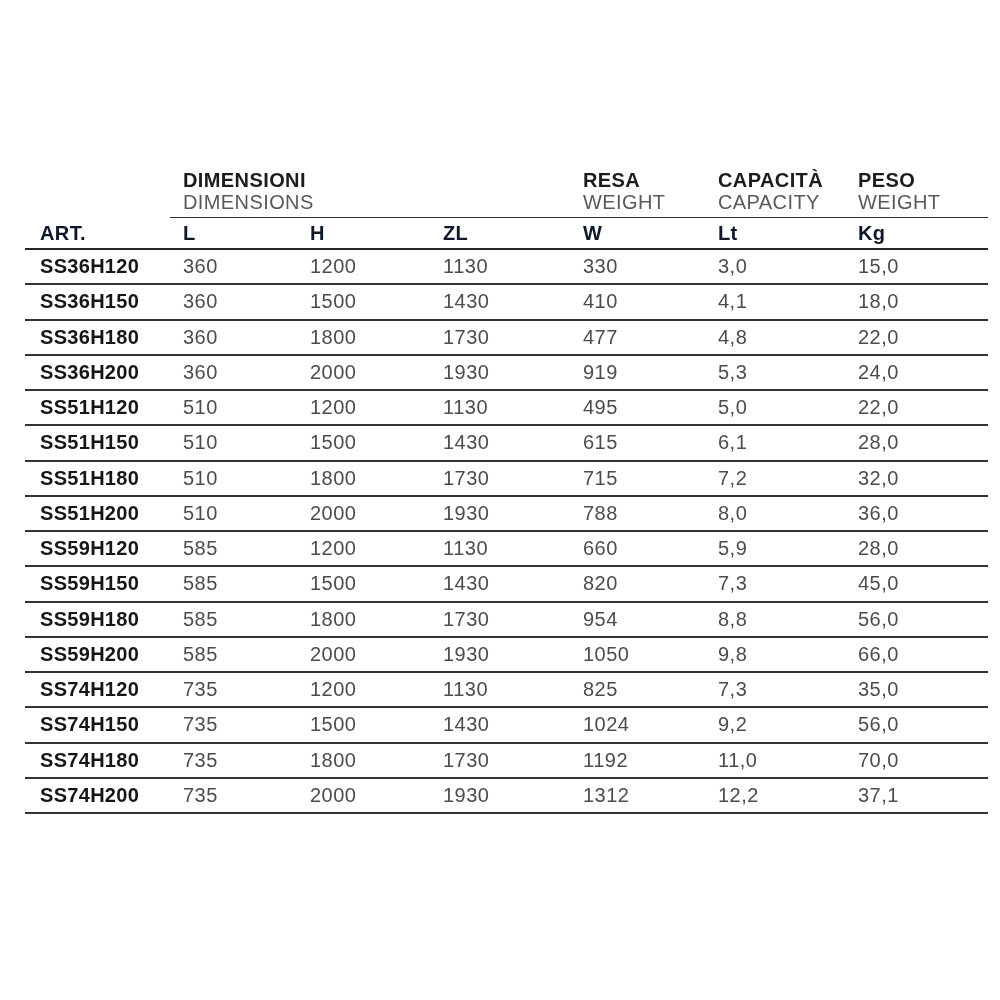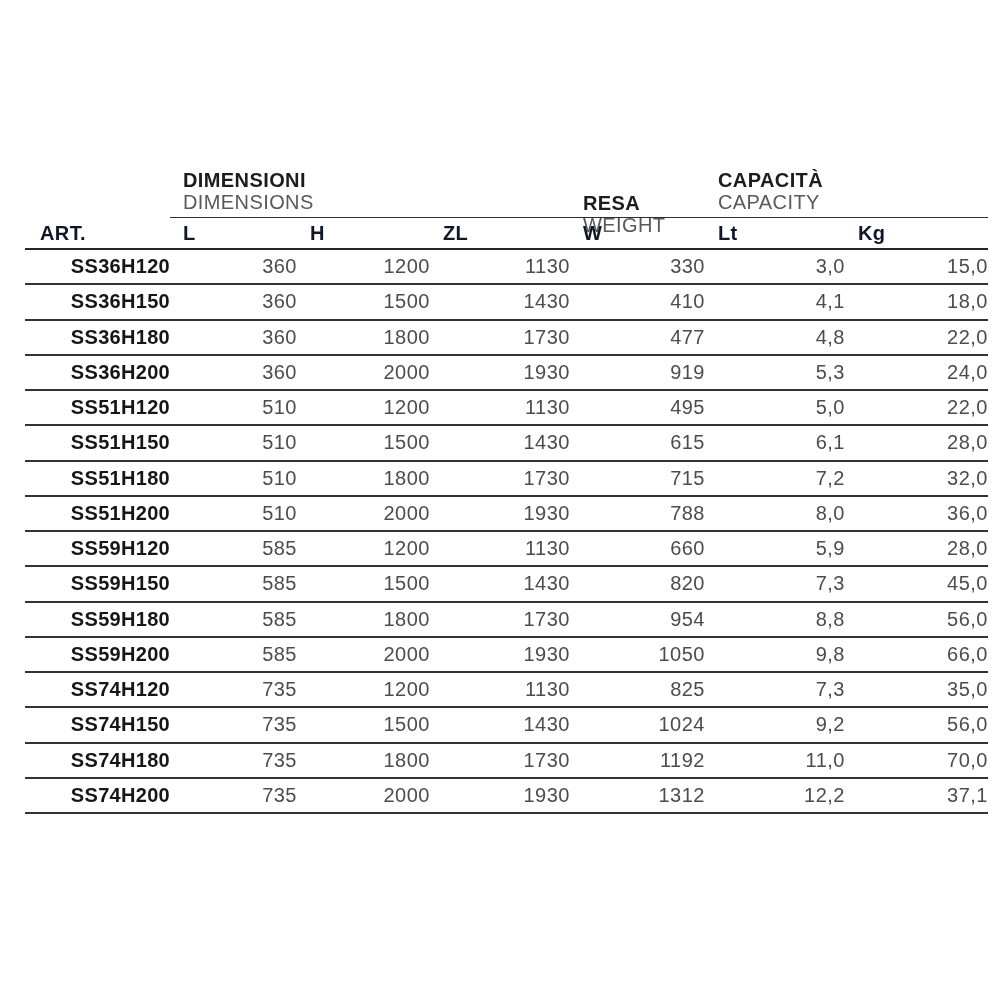--- a/index.html
+++ b/index.html
@@ -51,21 +51,21 @@
     font-size: 20px;
     font-weight: bold;
     color: #1c1c1c;
   }
   .g-secondary {
     font-size: 20px;
     font-weight: normal;
     color: #595959;
   }
   .g-dim { grid-column: 2 / span 3; }
-  .g-resa { grid-column: 5; margin-top: 23px; }
+  .g-resa { grid-column: 5; }
   .g-cap { grid-column: 6; }
   .g-peso { grid-column: 7; }
   
   .head-row {
     height: 32px;
     box-sizing: border-box;
     border-bottom: 2.5px solid #262626;
     align-items: center;
   }
   .head-row .cell {
@@ -73,21 +73,20 @@
     font-weight: bold;
     color: #0f172a;
     letter-spacing: 0.4px;
   }
   
   .data-row {
     height: 35.25px;
     box-sizing: border-box;
     border-bottom: 2px solid #333333;
     align-items: center;
-    text-align: right;
   }
   .cell {
     padding-left: 13px;
     white-space: nowrap;
   }
   .cell.art-col {
     padding-left: 15px;
   }
   .data-row .art-col {
     font-size: 20px;
@@ -113,20 +112,24 @@
         <div class="g-primary">DIMENSIONI</div>
         <div class="g-secondary">DIMENSIONS</div>
       </div>
       <div class="group g-resa">
         <div class="g-primary">RESA</div>
         <div class="g-secondary">WEIGHT</div>
       </div>
       <div class="group g-cap">
         <div class="g-primary">CAPACITÀ</div>
         <div class="g-secondary">CAPACITY</div>
+      </div>
+      <div class="group g-peso">
+        <div class="g-primary">PESO</div>
+        <div class="g-secondary">WEIGHT</div>
       </div>
       <div class="group-underline"></div>
     </div>
 
     <div class="head-row grid7">
       <div class="cell art-col">ART.</div>
       <div class="cell">L</div>
       <div class="cell">H</div>
       <div class="cell">ZL</div>
       <div class="cell">W</div>

